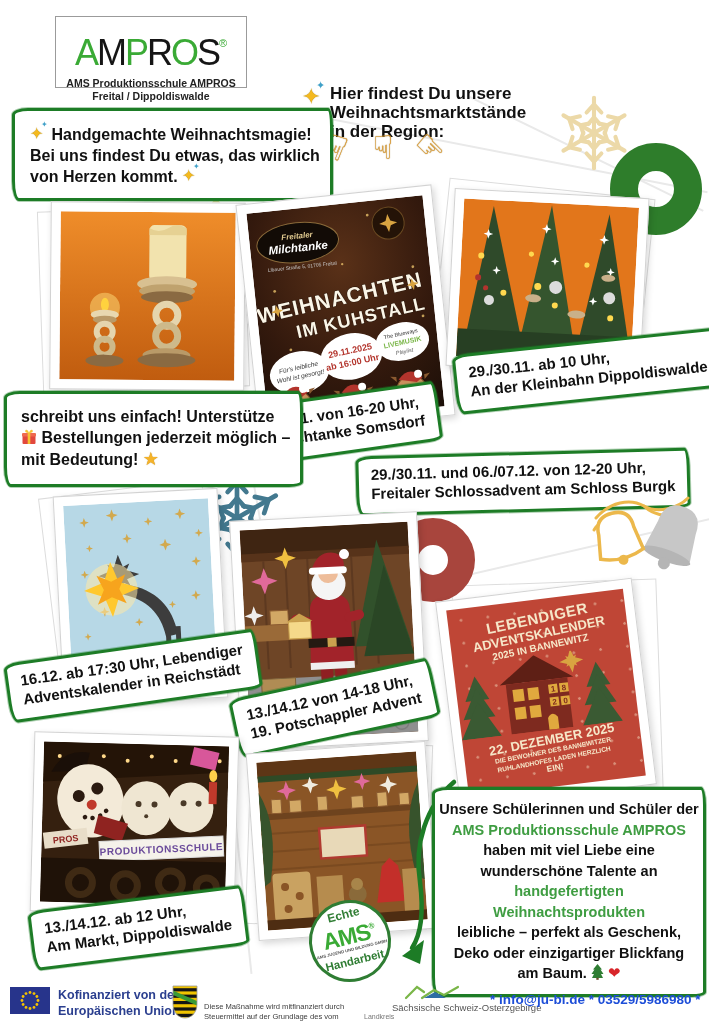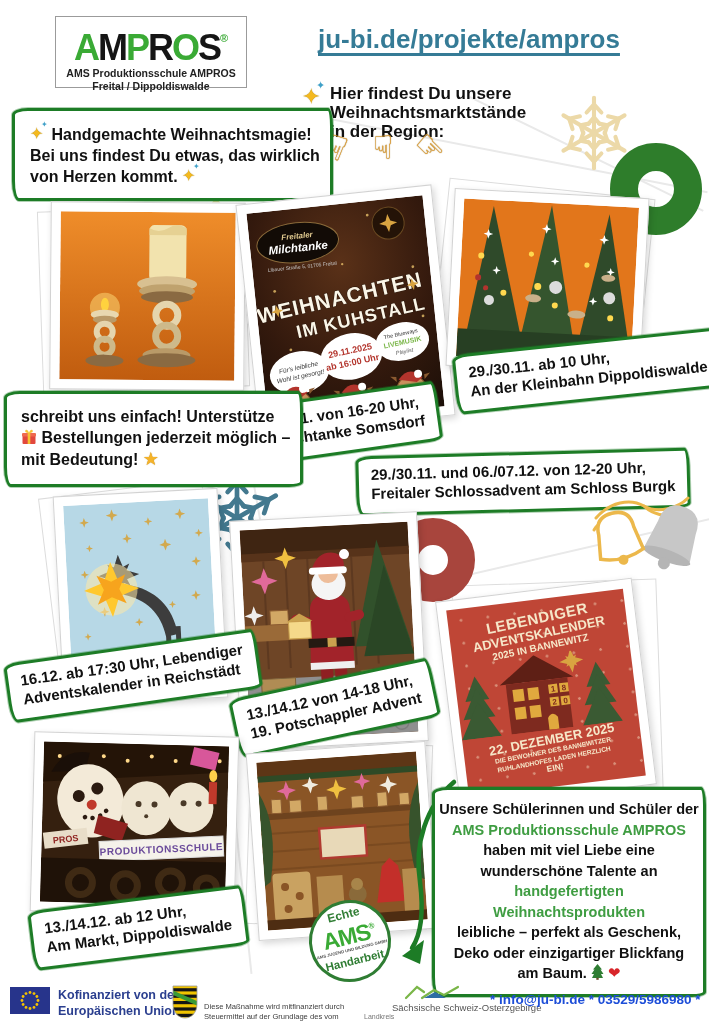--- a/index.html
+++ b/index.html
@@ -17,21 +17,21 @@
   .photo svg{display:block;}
   
   .sketch{position:absolute;background:#fff;border:3px solid #1d7c26;
           border-radius:16px 5px 14px 7px / 7px 18px 5px 20px;
           box-shadow:0 0 0 1px rgba(29,124,38,.35);}
   .caption{padding:7px 12px 9px;font-weight:bold;font-size:15px;line-height:1.25;white-space:nowrap;}
   .btxt{font-weight:bold;font-size:16px;line-height:1.32;}
   
   .logo-box{position:absolute;left:55px;top:16px;width:192px;height:72px;border:1.5px solid #9b9b9b;
             background:#fff;text-align:center;box-sizing:border-box;padding-top:2px;}
-  .logo-brand{font-size:36px;font-weight:700;letter-spacing:-2px;line-height:38px;}
+  .logo-brand{font-size:36px;font-weight:400;letter-spacing:-2px;line-height:48px;}
   .lg{color:#3aaa35;} .lk{color:#151515;}
   .logo-reg{font-size:11px;color:#3aaa35;vertical-align:18px;letter-spacing:0;}
   .logo-sub{font-size:10.5px;font-weight:bold;color:#222;line-height:13px;}
   .url{position:absolute;left:318px;top:24px;font-size:26px;font-weight:800;color:#357b96;
        text-decoration:underline;text-decoration-thickness:3px;text-underline-offset:5px;cursor:pointer;}
   .intro{position:absolute;left:330px;top:84px;font-size:17px;font-weight:bold;line-height:19px;}
   .hands{position:absolute;left:326px;top:128px;display:flex;gap:27px;}
   .hand{font-size:33px;color:#e9a63d;text-shadow:0 0 1px #7a5a10;display:inline-block;}
   .h1{transform:rotate(22deg);} .h3{transform:rotate(-45deg);}
   
@@ -155,21 +155,20 @@
   <div class="donut green"></div>
   <div class="donut red"></div>
 
   
   <div class="logo-box">
     <div class="logo-brand"><span class="lg">A</span><span class="lk">M</span><span class="lg">P</span><span class="lk">R</span><span class="lg">O</span><span class="lk">S</span><sup class="logo-reg">®</sup></div>
     <div class="logo-sub">AMS Produktionsschule AMPROS</div>
     <div class="logo-sub">Freital / Dippoldiswalde</div>
   </div>
 
-  <a class="url">ju-bi.de/projekte/ampros</a>
 
   <span class="sparkle big abs" style="left:302px;top:86px"><span class="a">✦</span><span class="b">✦</span></span>
   <div class="intro">
     <div>Hier findest Du unsere</div>
     <div>Weihnachtsmarktstände</div>
     <div>in der Region:</div>
   </div>
   <div class="hands">
     <span class="hand h1">☟</span>
     <span class="hand h2">☟</span>

